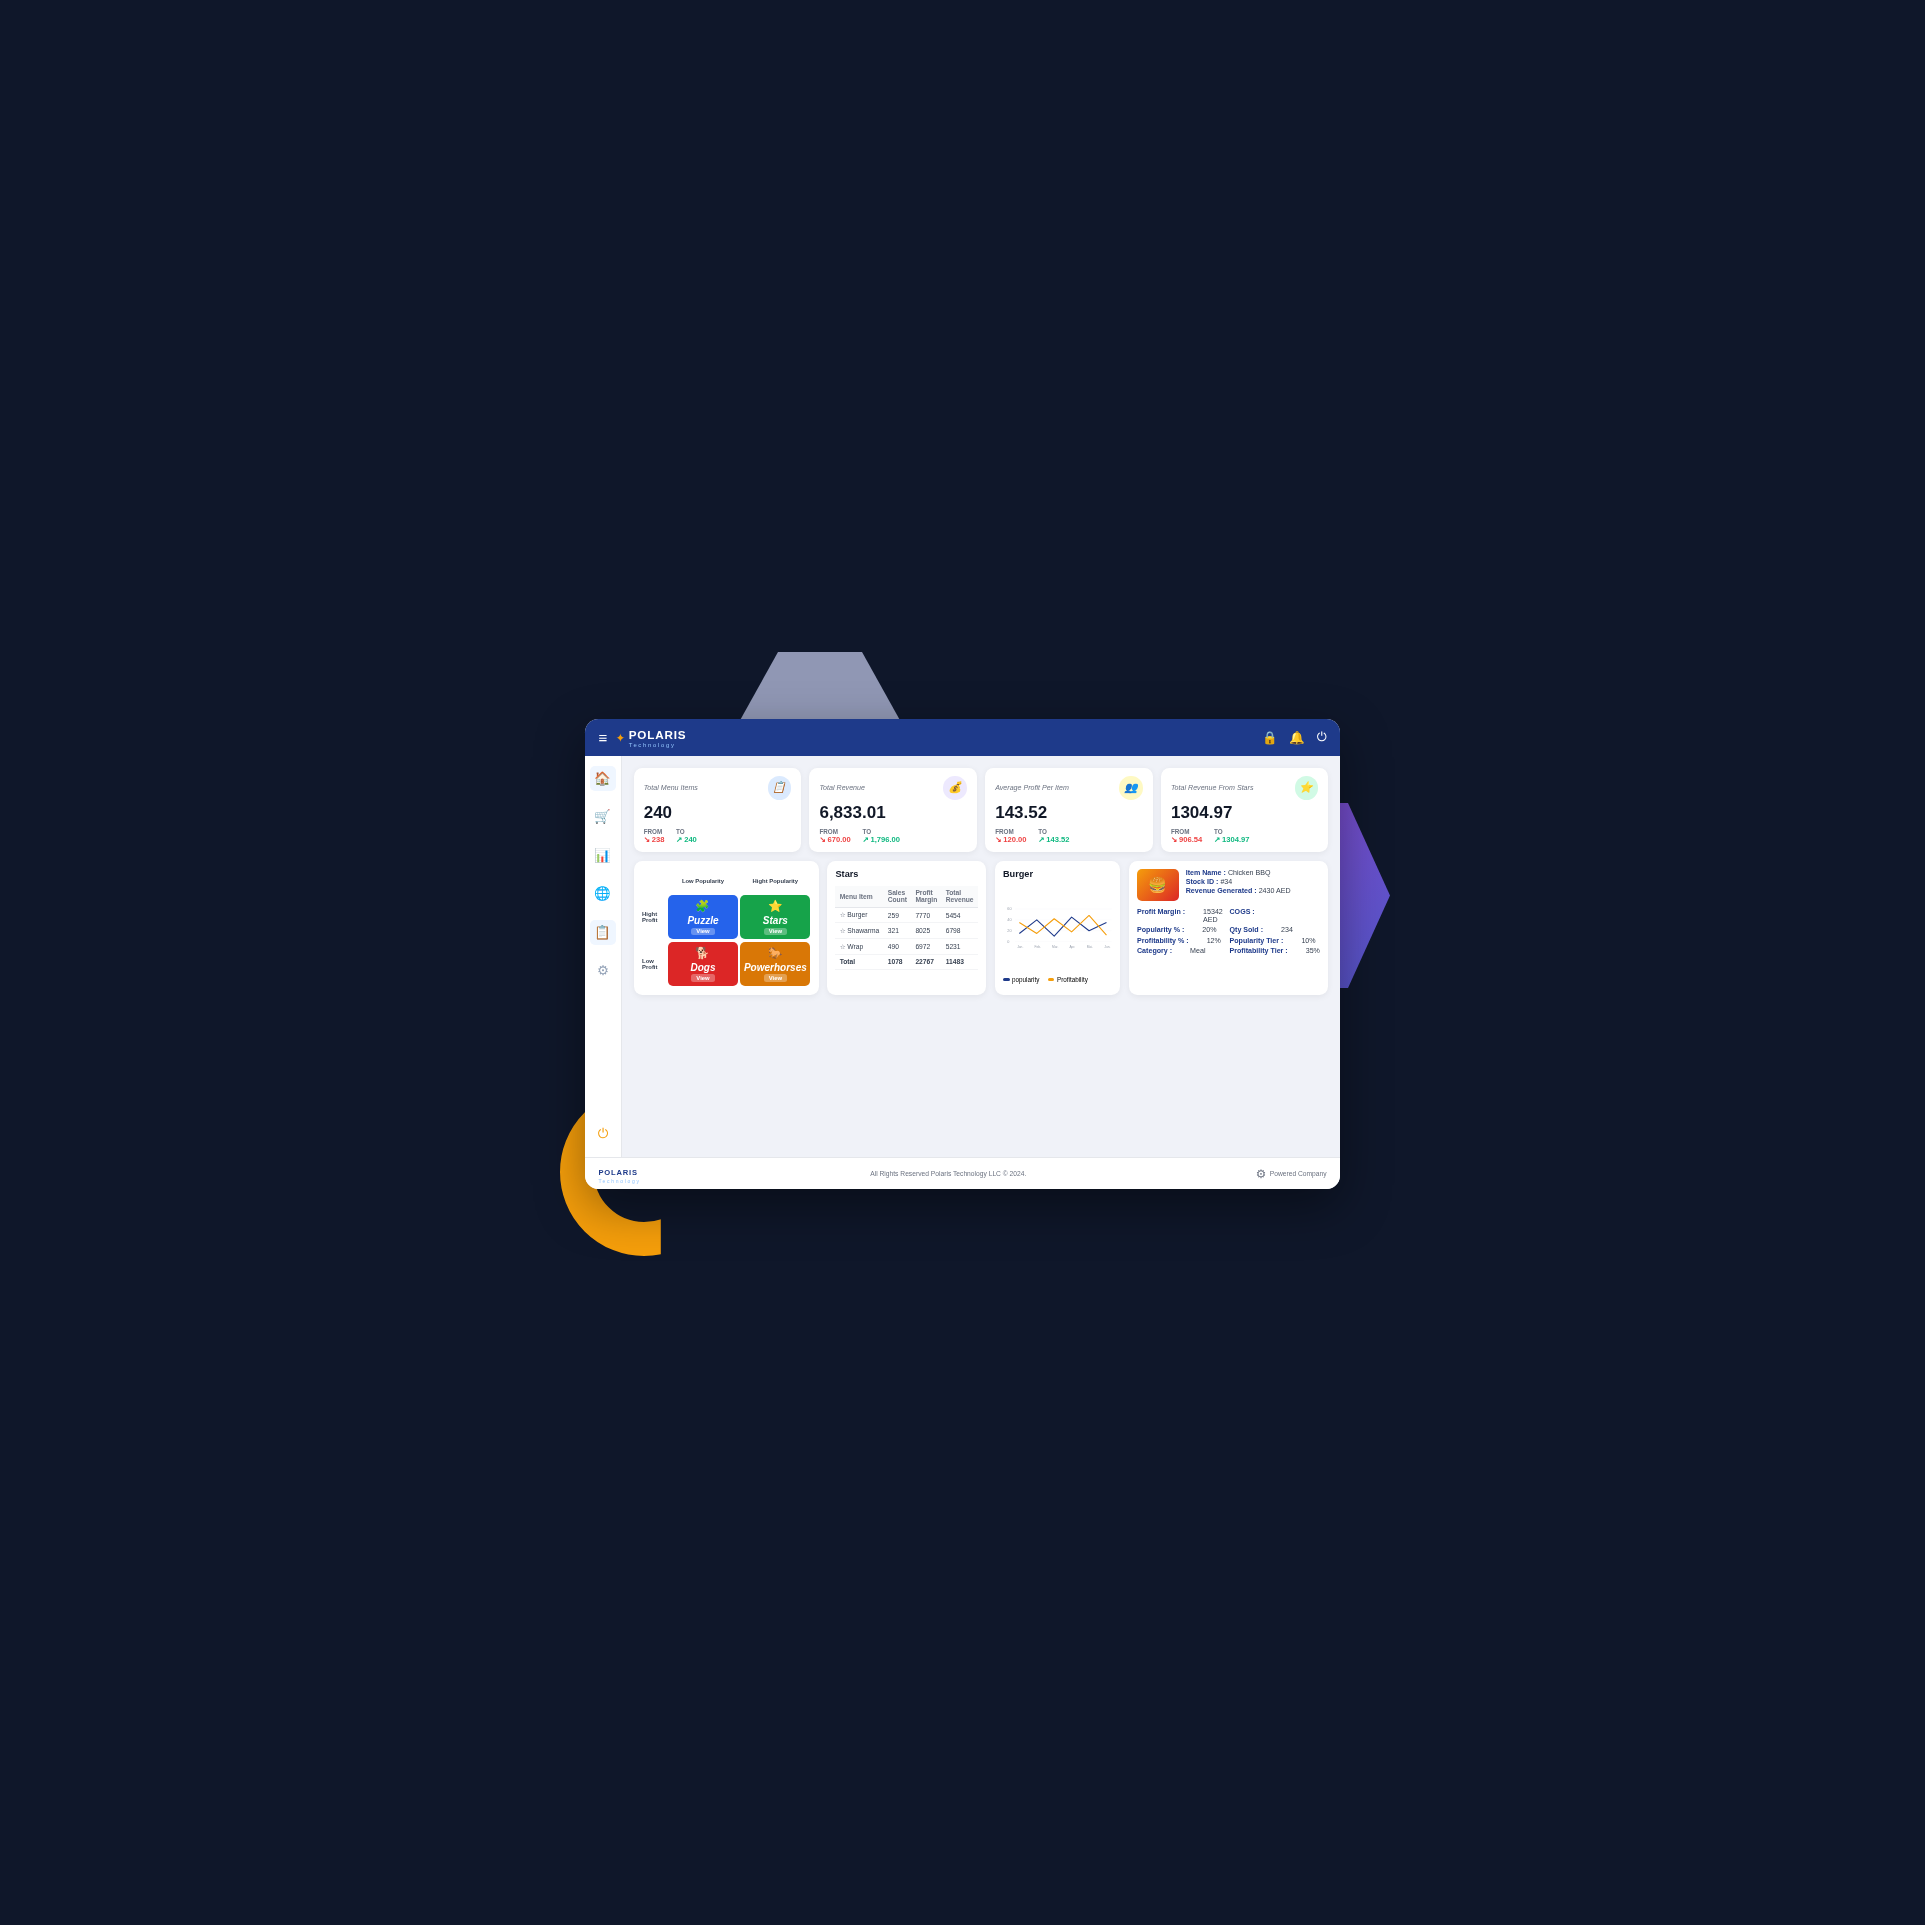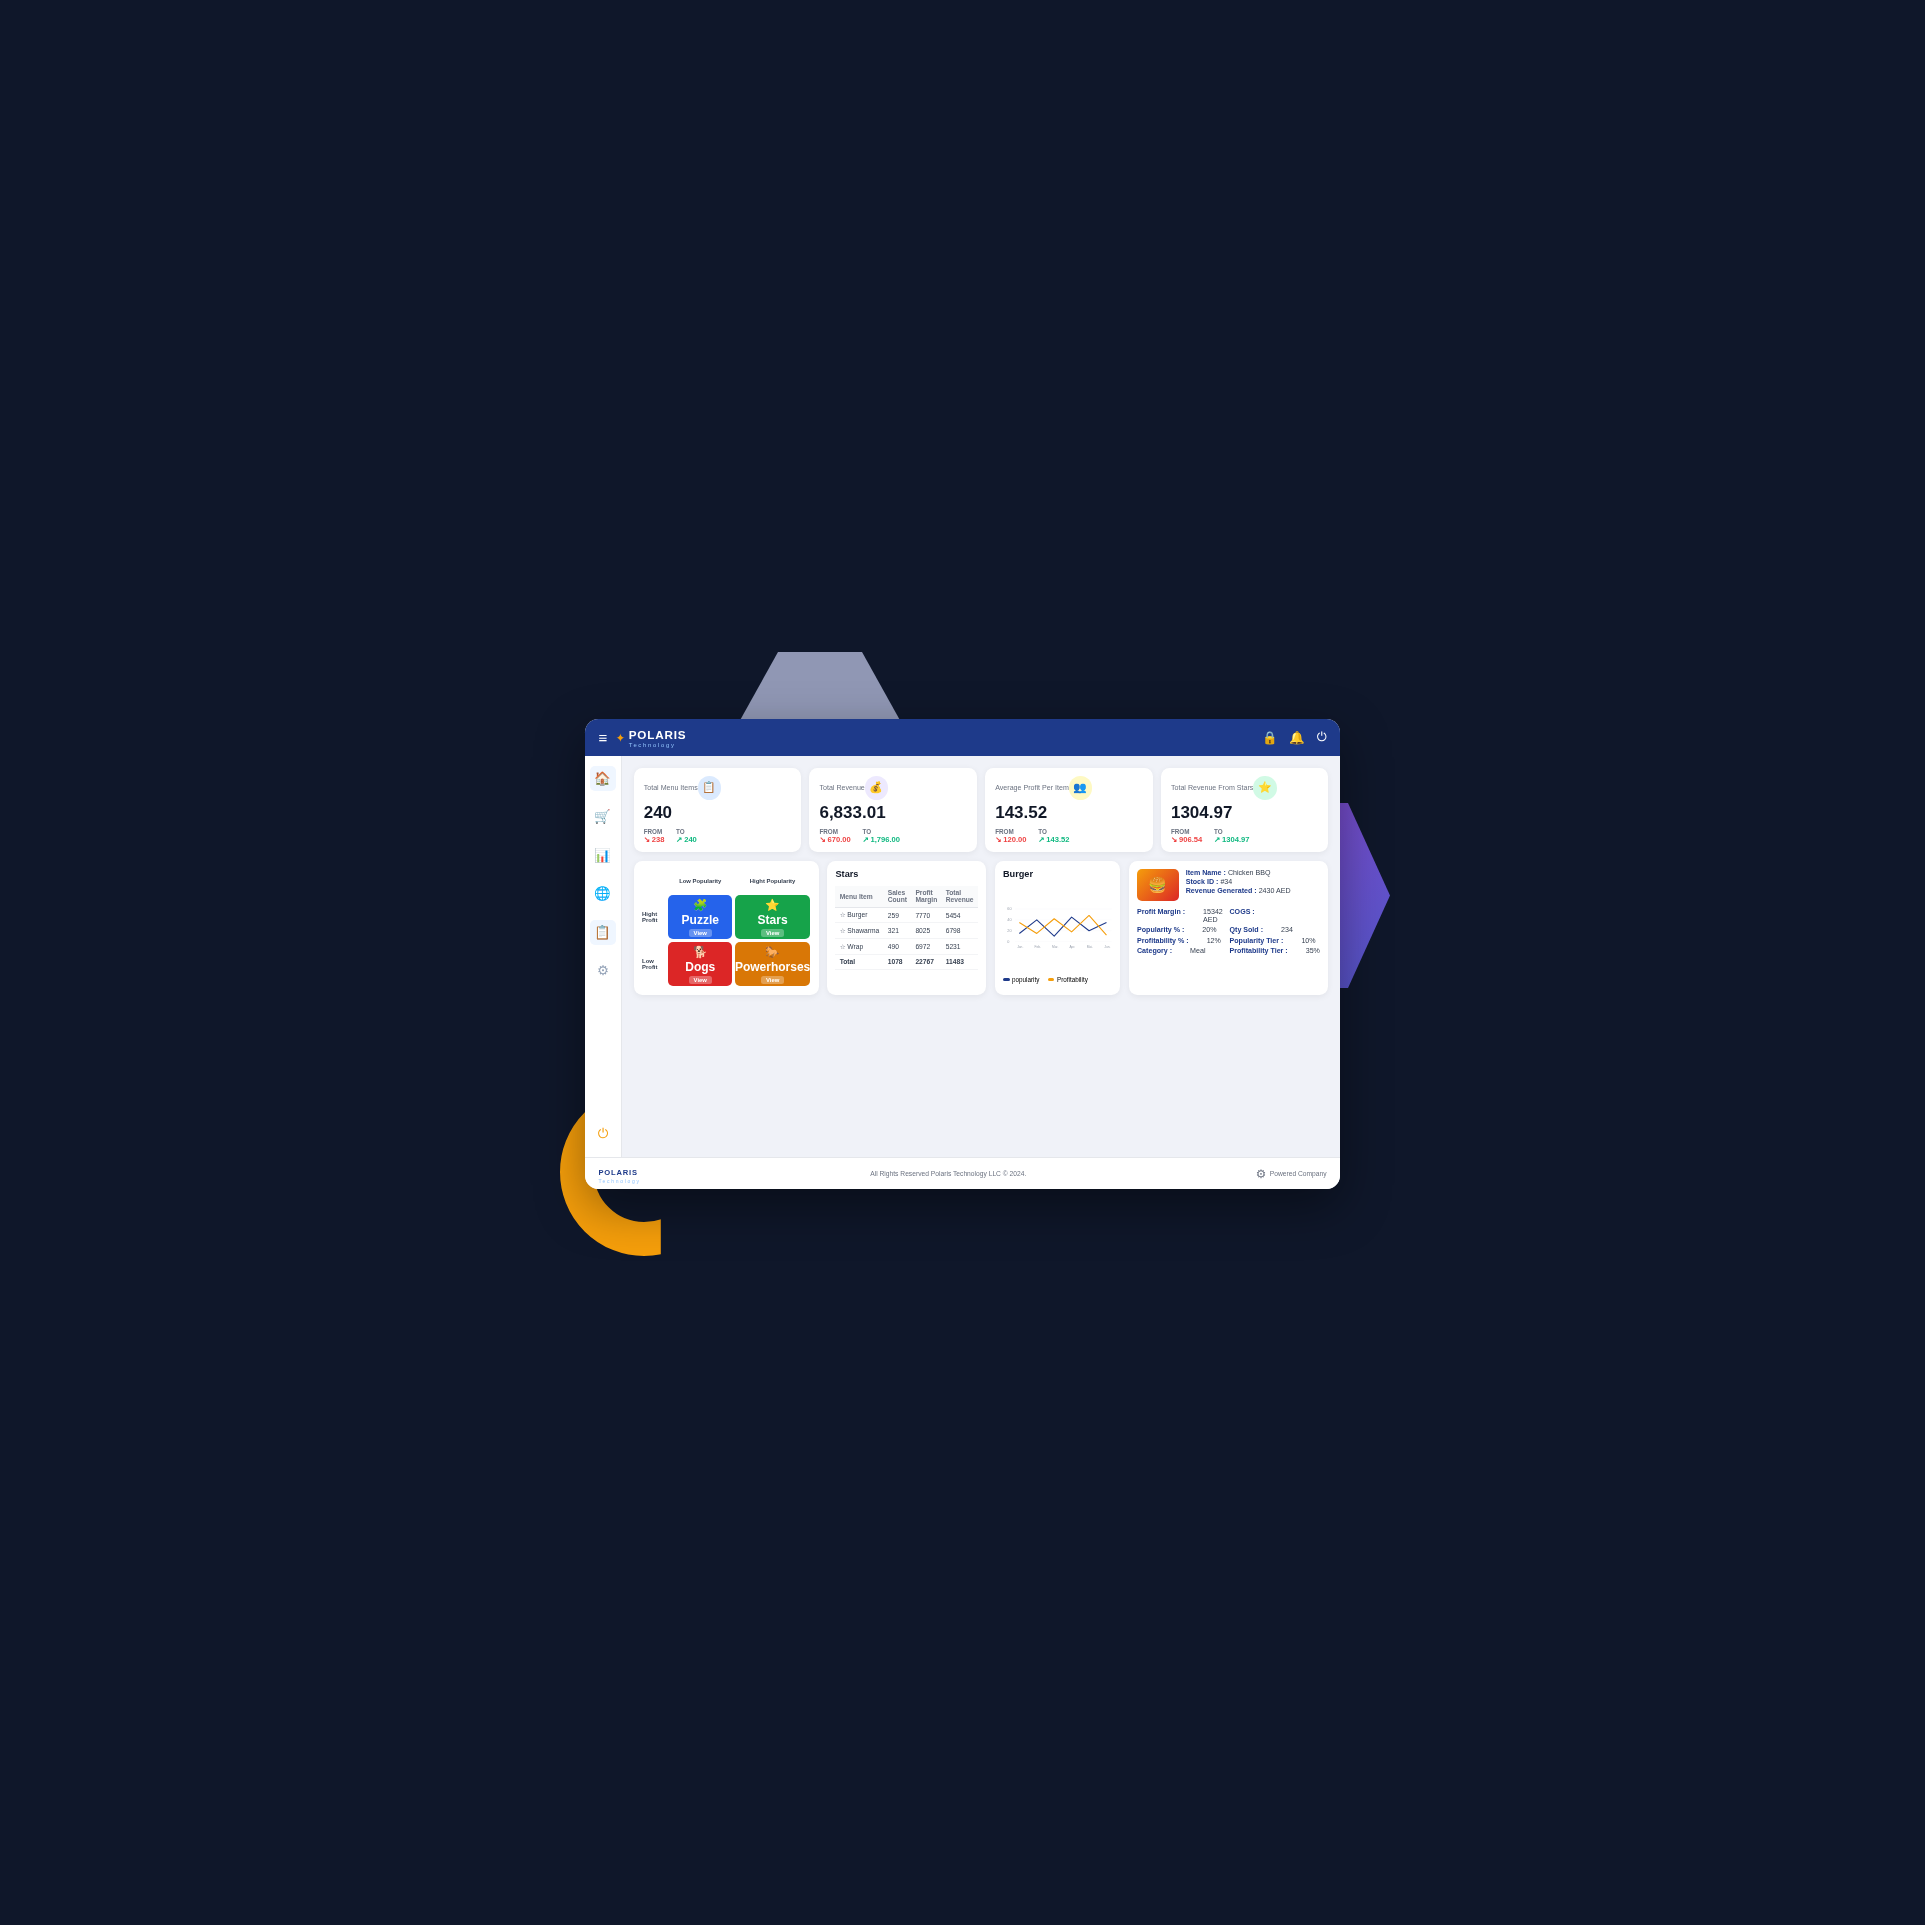--- a/index.html
+++ b/index.html
@@ -205,21 +205,23 @@
       background: white;
       border-radius: 8.4px;
       padding: 8.4px 10px;
       box-shadow: 0 1.7px 6.7px rgba(0,0,0,0.06);
     }
     .metric-title {
       font-size: 7.1px;
       color: #6b7280;
       margin-bottom: 3.4px;
       display: flex;
-      align-items: center;
+      justify-content: space-between;
+      align-items: center;
+      font-style: italic;
     }
     .metric-icon {
       width: 23.5px;
       height: 23.5px;
       border-radius: 50%;
       display: flex;
       align-items: center;
       justify-content: center;
       font-size: 11px;
     }
@@ -291,21 +293,21 @@
       display: flex;
       flex-direction: column;
       align-items: center;
       justify-content: center;
       color: white;
       font-size: 7.6px;
       font-weight: 700;
       cursor: pointer;
       gap: 1.7px;
     }
-    .bcg-cell .cell-name { font-size: 12px; }
+    .bcg-cell .cell-name { font-size: 10px; font-style: italic; }
     .bcg-cell .view-btn {
       font-size: 5.9px;
       background: rgba(255,255,255,0.3);
       padding: 0.8px 5px;
       border-radius: 2.5px;
     }
     .bcg-cell.green { background: #16a34a; }
     .bcg-cell.blue2 { background: #2563eb; }
     .bcg-cell.red { background: #dc2626; }
     .bcg-cell.orange { background: #d97706; }

